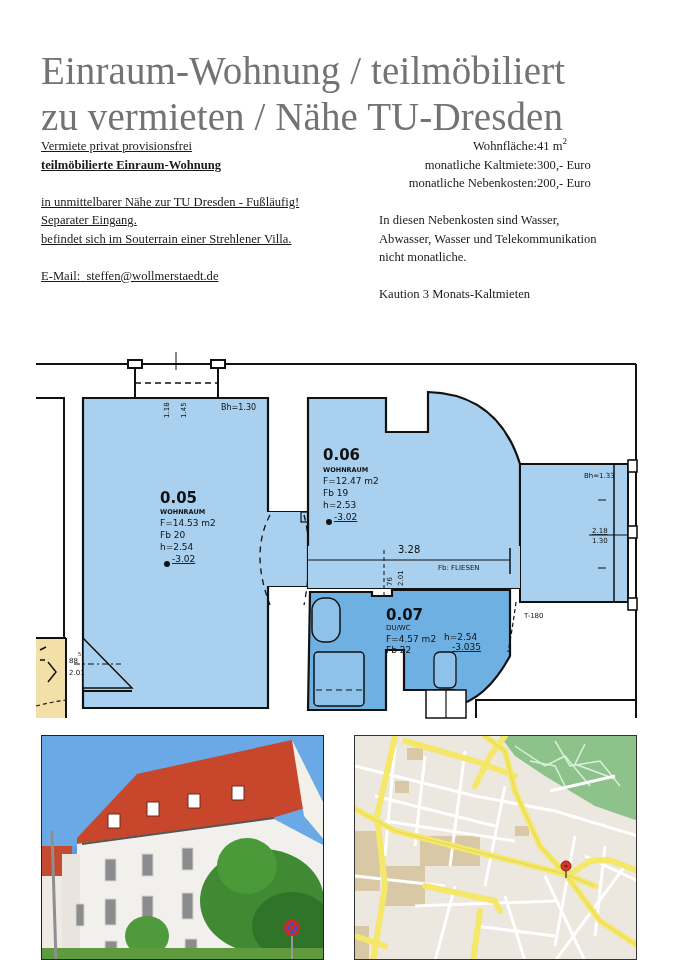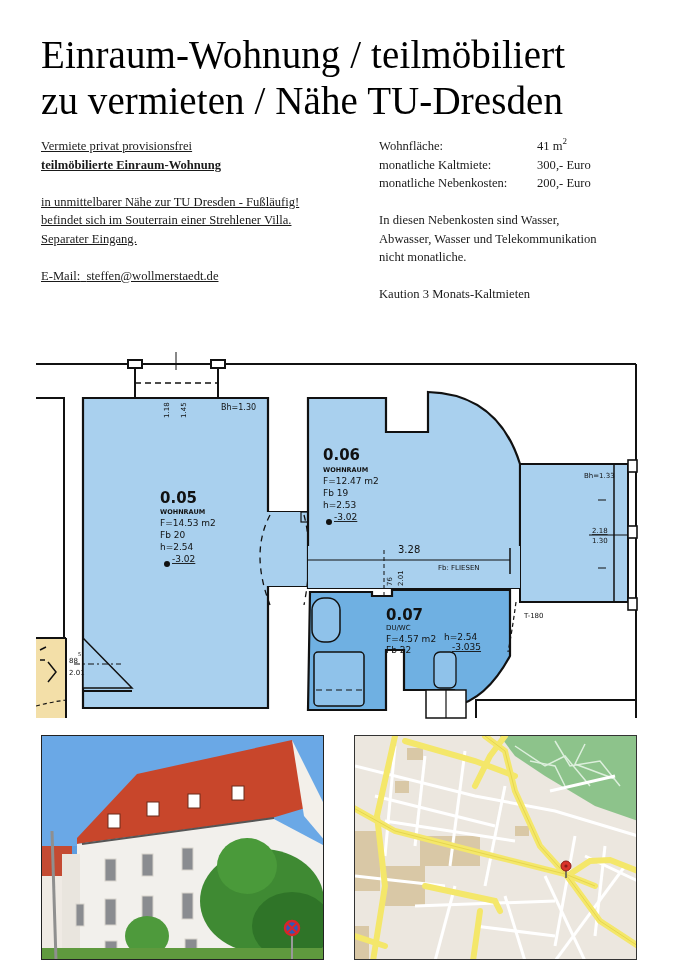--- a/index.html
+++ b/index.html
@@ -1,24 +1,24 @@
 <!DOCTYPE html>
 <html><head>
 <meta charset="utf-8">
 <style>
   html, body { margin: 0; padding: 0; background: #ffffff; }
   body { width: 679px; height: 960px; position: relative; overflow: hidden; font-family: "Liberation Serif", "DejaVu Serif", serif; color: #1a1a1a; }
-  .title { position: absolute; left: 41px; top: 32px; font-size: 39px; line-height: 46px; font-weight: normal; margin: 0; letter-spacing: 0.1px; color: #000000; }
+  .title { position: absolute; left: 41px; top: 48px; font-size: 39px; line-height: 46px; font-weight: normal; margin: 0; letter-spacing: 0.1px; color: #737373; }
   .col { position: absolute; font-size: 12.6px; line-height: 18.5px; }
   .col-left { left: 41px; top: 137px; width: 320px; text-decoration: underline; }
   .col-right { left: 379px; top: 137px; width: 280px; }
   .gap { height: 18.5px; }
   .bold { font-weight: bold; }
   .row { display: flex; }
-  .row .k { width: 158px; }
+  .row .k { width: 158px; text-align: right; }
   .row .v { }
   sup { font-size: 9px; line-height: 0; vertical-align: 6px; }
   .plan { position: absolute; left: 36px; top: 350px; width: 606px; height: 372px; }
   .photo { position: absolute; left: 41px; top: 735px; width: 283px; height: 225px; border: 1px solid #222; overflow: hidden; box-sizing: border-box; }
   .map { position: absolute; left: 354px; top: 735px; width: 283px; height: 225px; border: 1px solid #333; overflow: hidden; box-sizing: border-box; background: #ece7df; }
   svg { display: block; }
   .plan-txt { font-family: "DejaVu Sans", sans-serif; fill: #111; }
 </style>
 </head>
 <body>
@@ -26,22 +26,22 @@
 <h1 class="title">
   <span>Einraum-Wohnung / teilmöbiliert</span><br>
   <span>zu vermieten / Nähe TU-Dresden</span>
 </h1>
 
 <div class="col col-left">
   <div>Vermiete privat provisionsfrei</div>
   <div class="bold">teilmöbilierte Einraum-Wohnung</div>
   <div class="gap"></div>
   <div>in unmittelbarer Nähe zur TU Dresden - Fußläufig!</div>
+  <div>Separater Eingang.</div>
   <div>befindet sich im Souterrain einer Strehlener Villa.</div>
-  <div>Separater Eingang.</div>
   <div class="gap"></div>
   <div>
     <span>E-Mail:</span>&nbsp;
     <span>steffen@wollmerstaedt.de</span>
   </div>
 </div>
 
 <div class="col col-right">
   <div class="row">
     <span class="k">Wohnfläche:</span>

